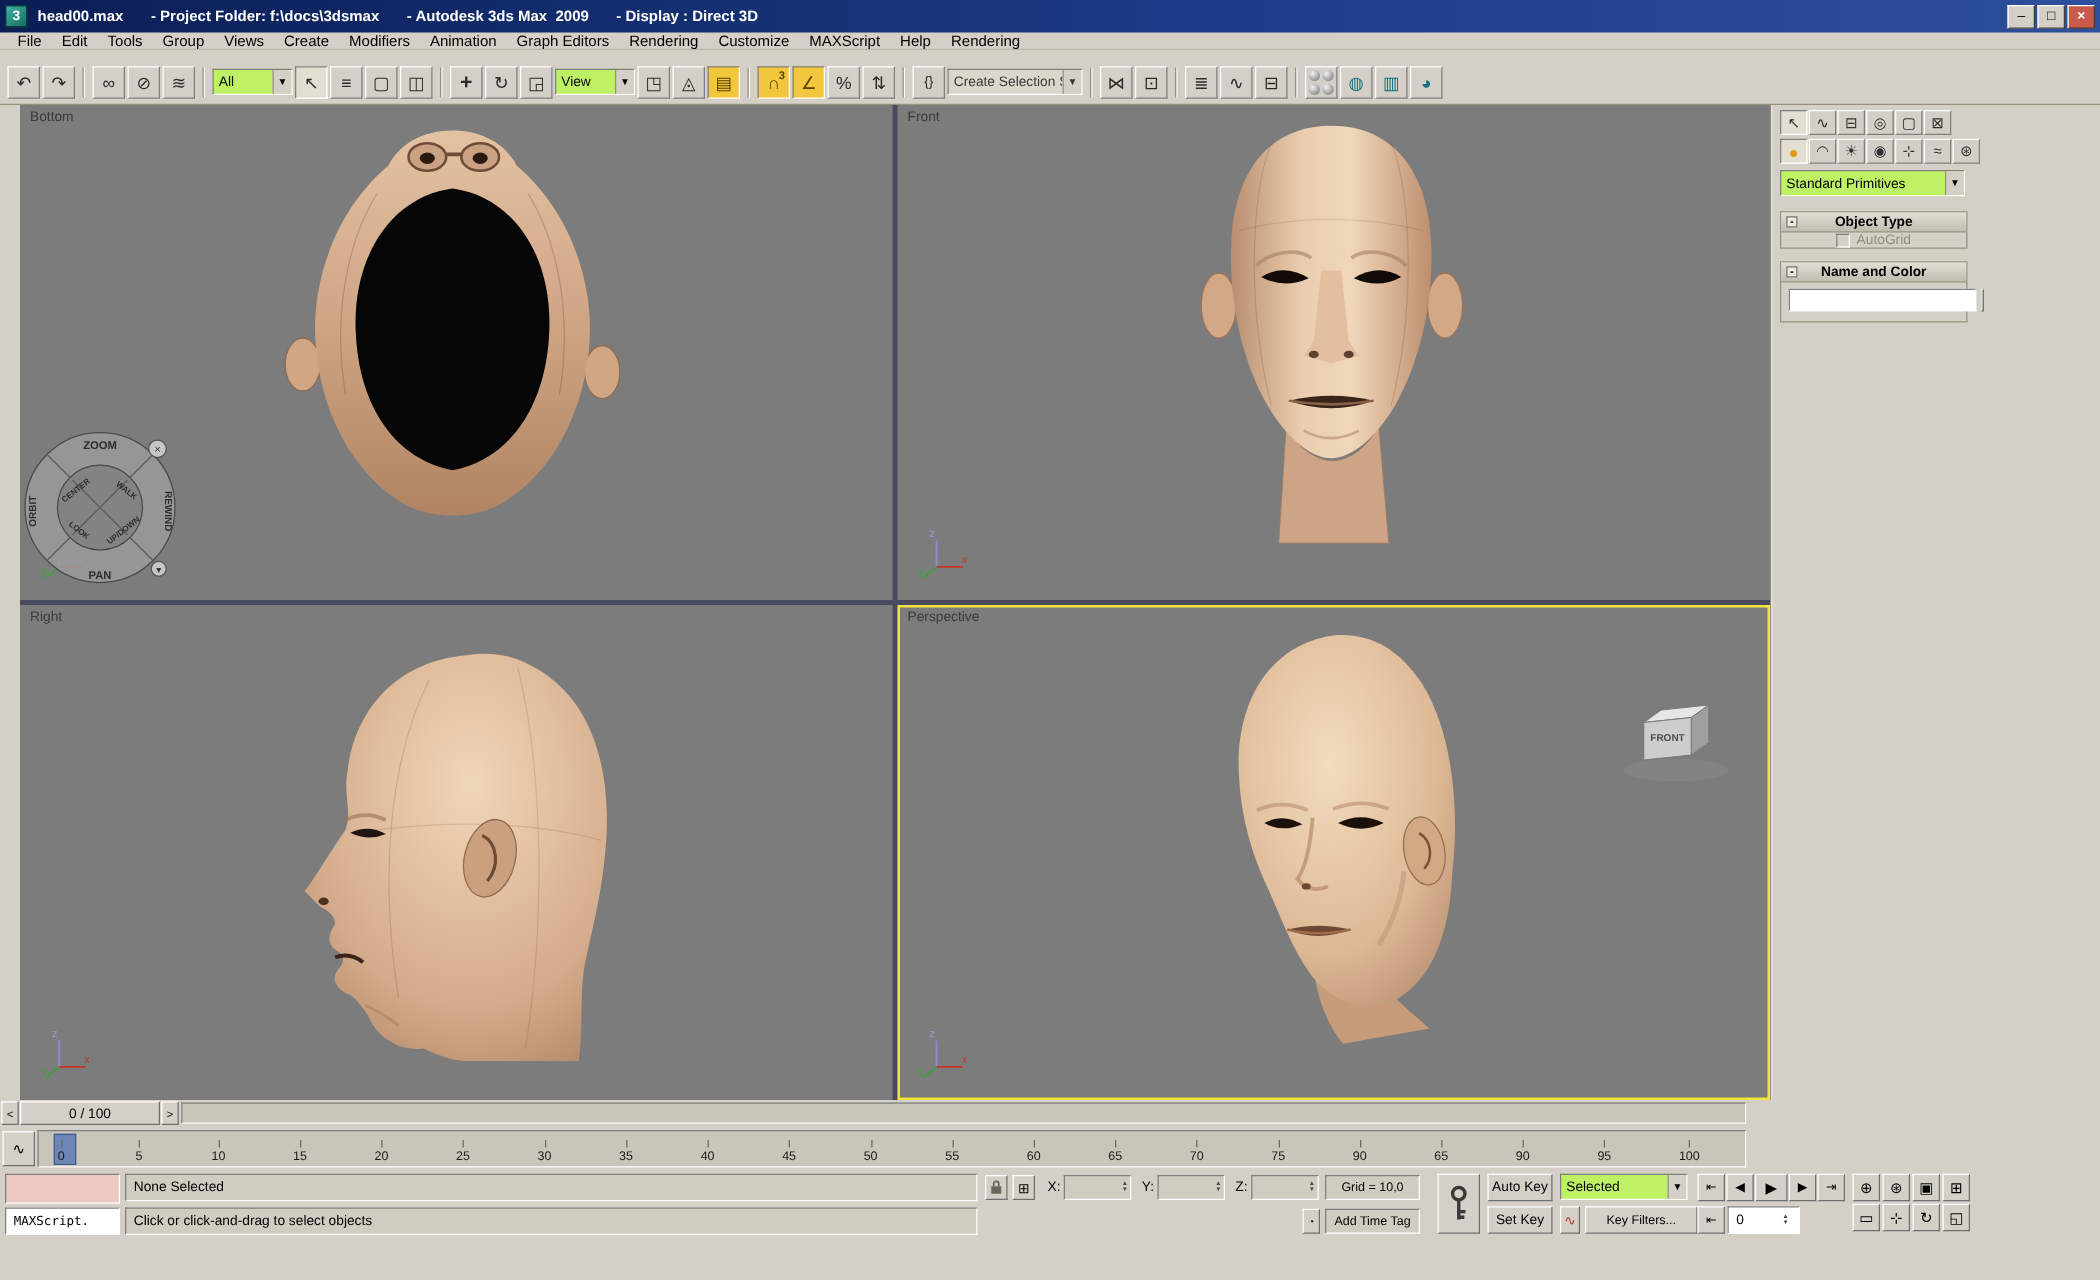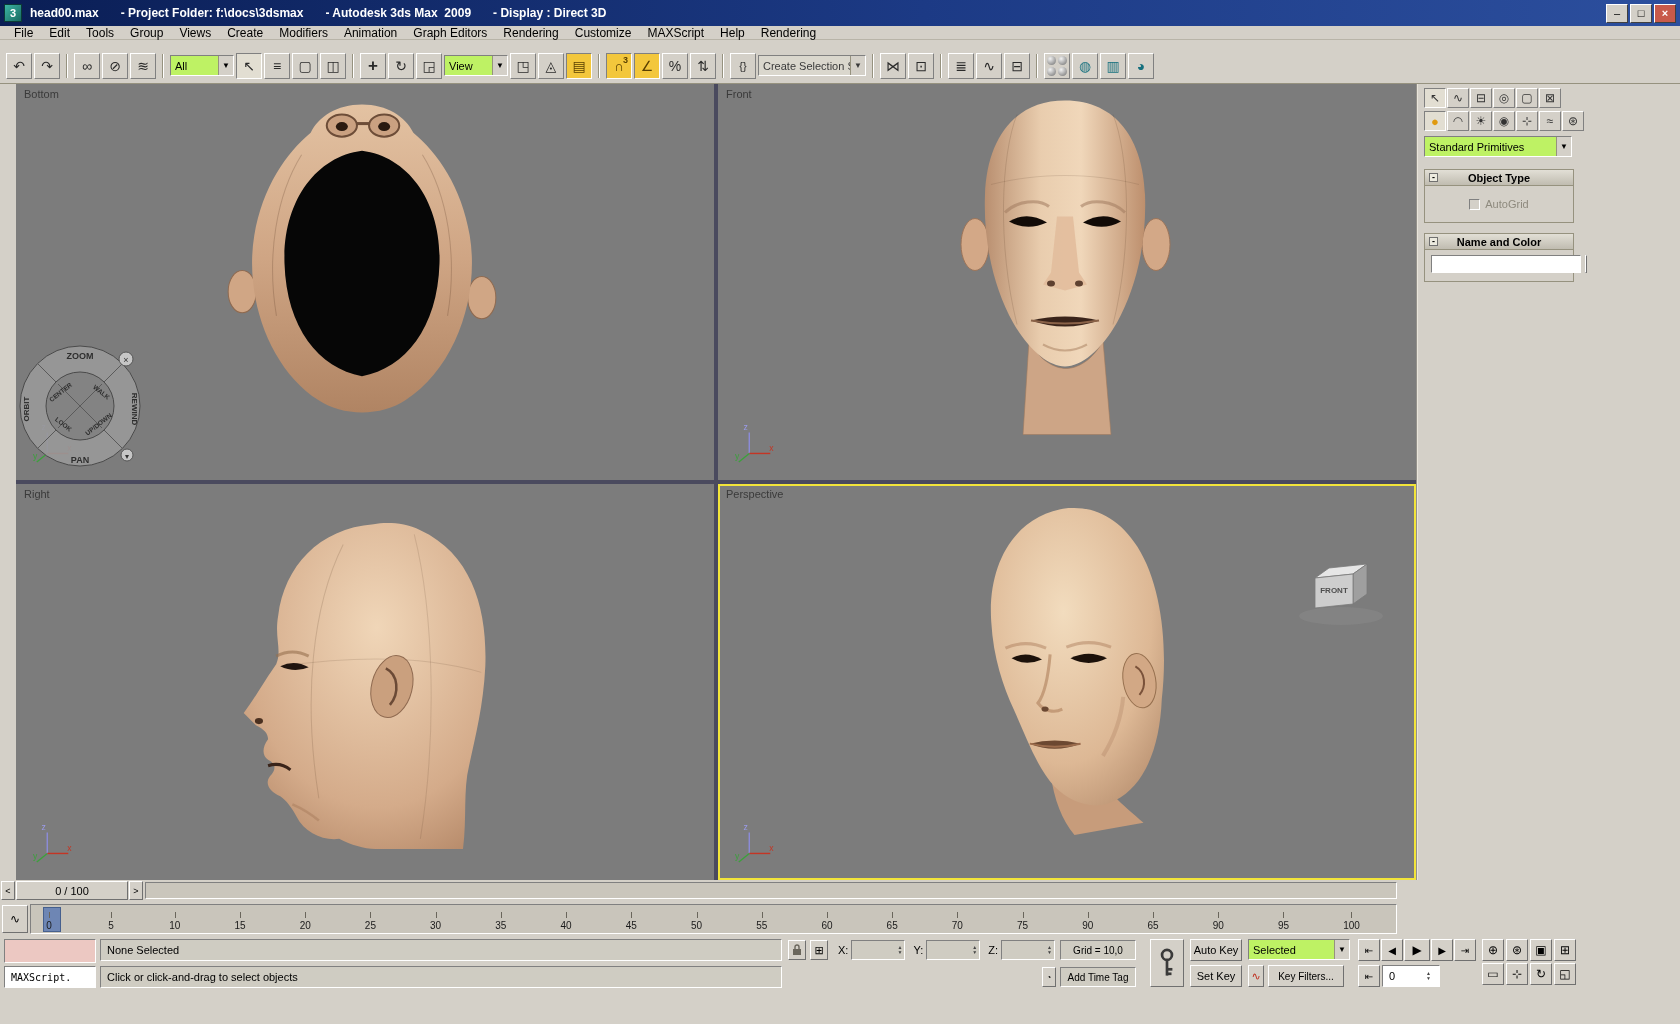--- a/index.html
+++ b/index.html
@@ -64,21 +64,21 @@
   background:#d4d0c8;border:1px solid;border-color:#fff #808080 #808080 #fff;color:#333}
 .ptab.active{border-color:#808080 #fff #fff #808080;background:#e2ded2}
 .ptab.geo{color:#e09a10;font-size:13px}
 .pcombo{width:148px;margin:5px 0 12px}
 .rollout{width:150px;border:1px solid #96927f;margin-bottom:10px;background:#d4d0c8}
 .rhead{height:16px;background:linear-gradient(#e2dfd6,#c0bcb0);border-bottom:1px solid #96927f;
   display:flex;align-items:center;font-size:11px;font-weight:bold}
 .rminus{width:9px;height:9px;border:1px solid #707070;font-size:9px;line-height:7px;text-align:center;
   margin:0 4px;background:#eceadf}
 .rtitle{flex:1;text-align:center;margin-right:17px}
-.agrow{display:flex;align-items:center;gap:5px;padding:12px 6px;justify-content:center}
+.agrow{display:flex;align-items:center;gap:5px;padding:0 6px;justify-content:center}
 .chk{width:11px;height:11px;background:#d4d0c8;border:1px solid;border-color:#808080 #fff #fff #808080}
 .aglabel{font-size:11px;color:#8e8a7e}
 .objgrid{display:grid;grid-template-columns:1fr 1fr;gap:4px;padding:2px 6px 8px}
 .objbtn{height:19px;font-size:11px;display:flex;align-items:center;justify-content:center;
   background:#d4d0c8;border:1px solid;border-color:#fff #707070 #707070 #fff}
 .ncrow{display:flex;gap:4px;padding:5px 6px 8px}
 .ncinput{flex:1;height:18px;background:#fff;border:1px solid;border-color:#808080 #fff #fff #808080;
   font-size:11px;padding:0 3px;font-family:inherit}
 .ncswatch{width:18px;height:18px;background:#5d6670;border:1px solid;border-color:#fff #707070 #707070 #fff}
 
@@ -540,21 +540,21 @@
       </svg>
     </div>
     <div class="sb-abs raised" style="left:1190px;top:3px;width:52px;height:22px">Auto Key</div>
     <div class="sb-abs raised" style="left:1190px;top:29px;width:52px;height:22px">Set Key</div>
 
     <div class="sb-abs combo" style="left:1248px;top:3px;width:102px">
       <span class="cval">Selected</span>
       <span class="cbtn">▼</span>
     </div>
     <div class="sb-abs raised" style="left:1248px;top:29px;width:16px;height:22px;color:#c03020">∿</div>
-    <div class="sb-abs raised" style="left:1268px;top:29px;width:76px;height:22px;font-size:10px">Key Filters...</div>
+    <div class="sb-abs raised" style="left:1268px;top:29px;width:90px;height:22px;font-size:10px">Key Filters...</div>
 
     <div class="sb-abs" style="left:1358px;top:3px;display:flex;gap:1px">
       <span class="sbtn">⇤</span>
       <span class="sbtn">◀</span>
       <span class="sbtn" style="width:26px;font-size:12px">▶</span>
       <span class="sbtn">▶</span>
       <span class="sbtn">⇥</span>
     </div>
     <div class="sb-abs" style="left:1358px;top:29px;display:flex;gap:2px;align-items:center">
       <span class="sbtn">⇤</span>

